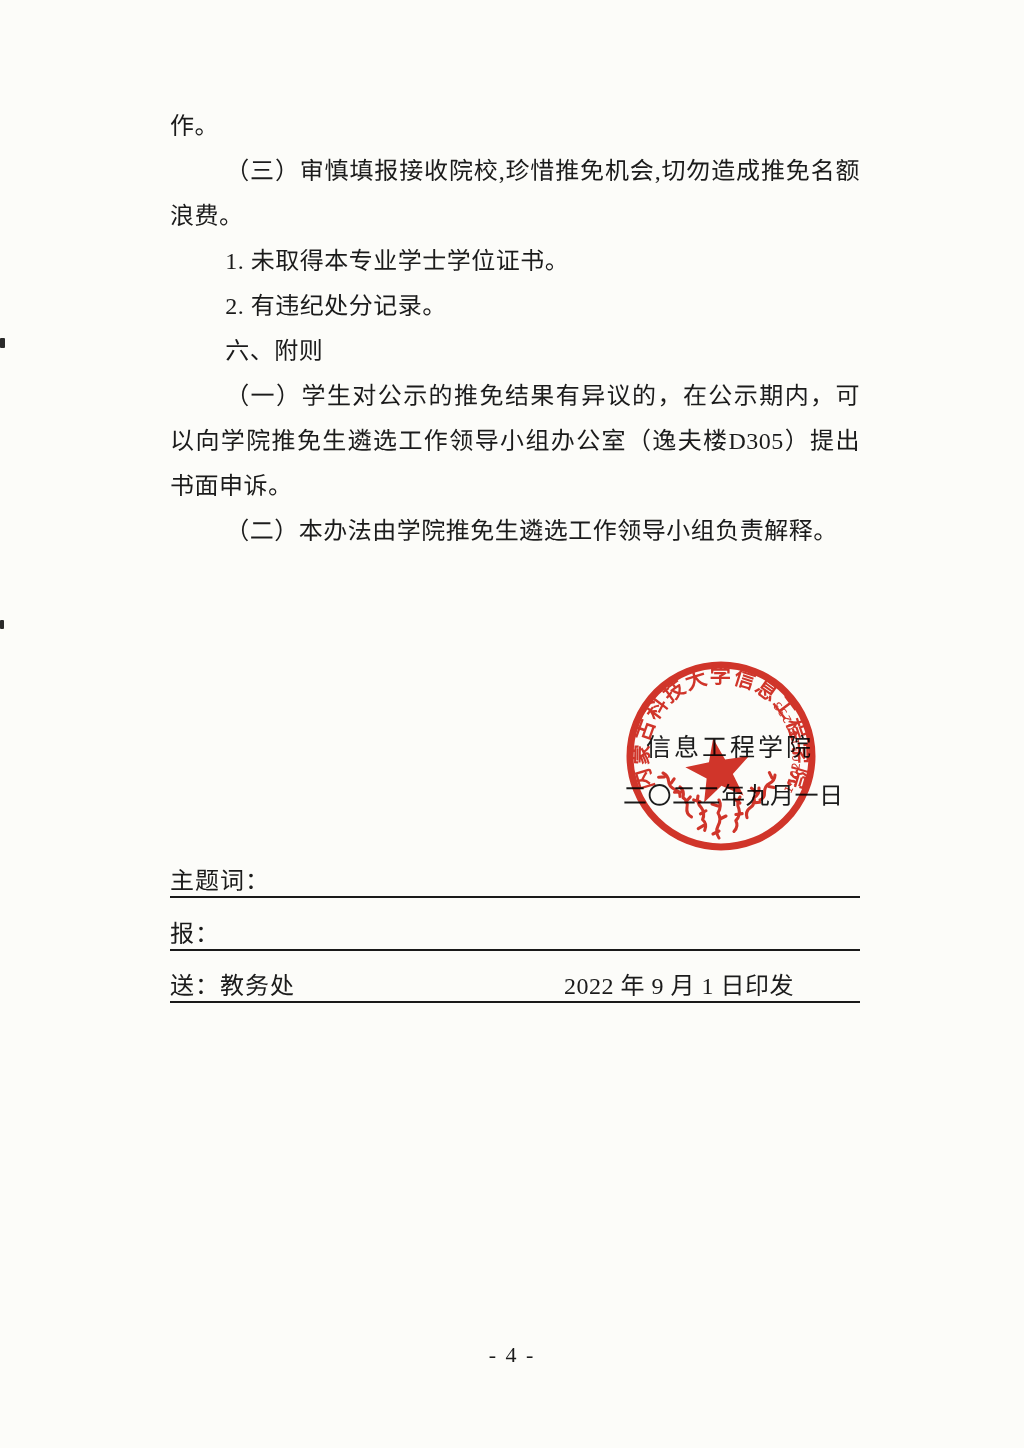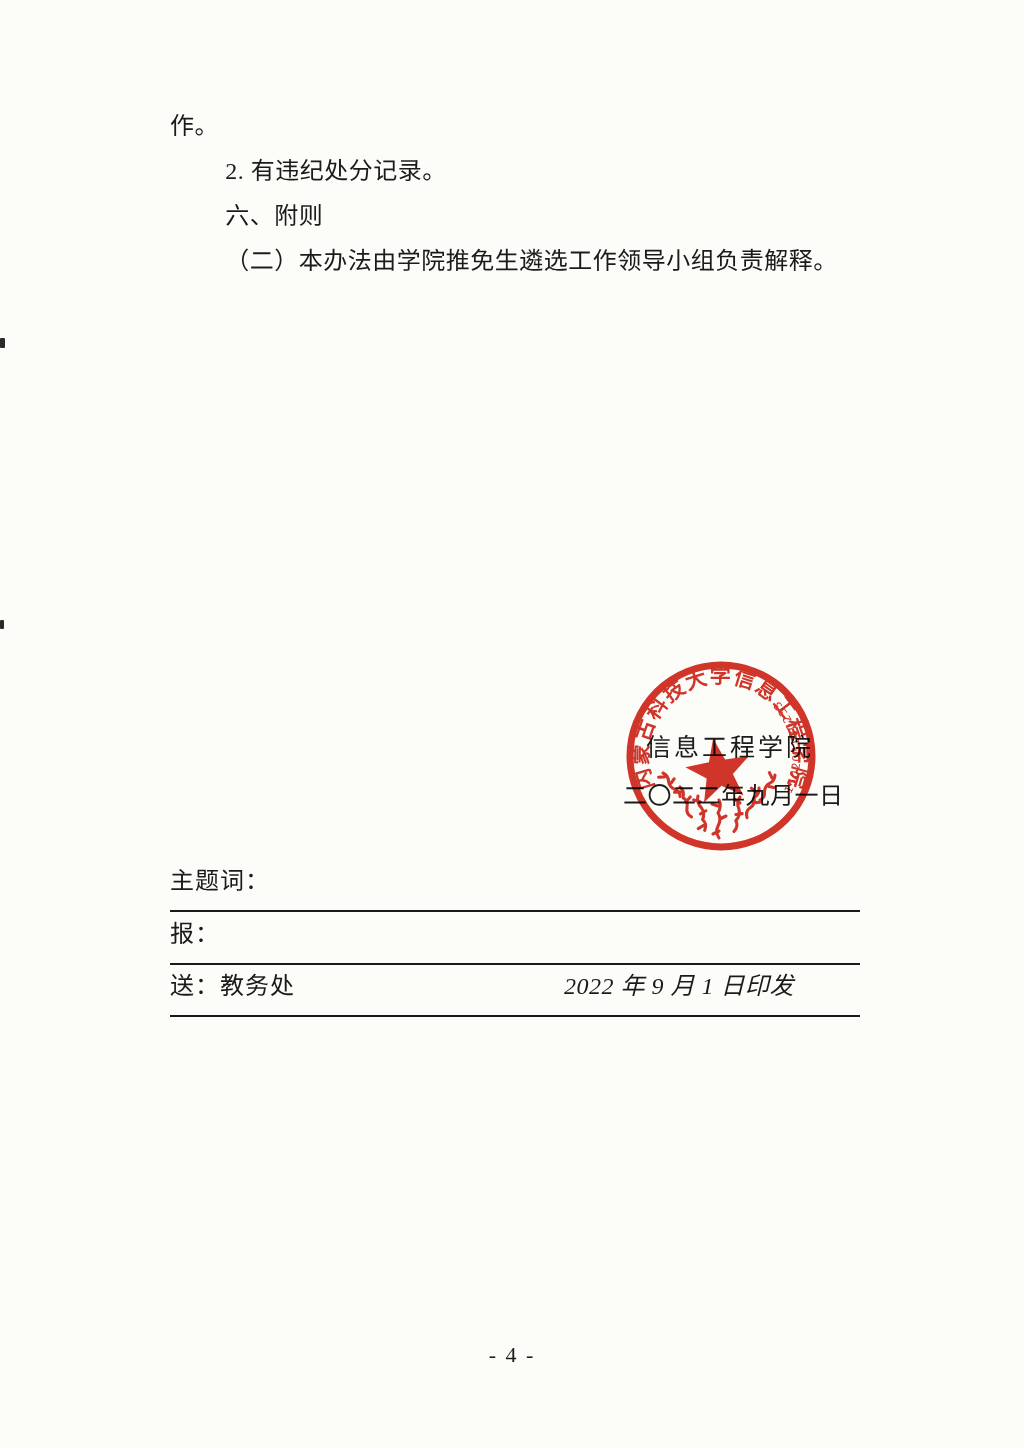--- a/index.html
+++ b/index.html
@@ -34,24 +34,24 @@
   .seal{
     position:absolute;left:620px;top:656px;width:202px;height:202px;
     mix-blend-mode:multiply;opacity:.92;
   }
   
   .footer-row{
     position:absolute;left:170px;width:690px;height:33px;
     border-bottom:2px solid #1a1a1a;
     font-size:24px;letter-spacing:1px;
     display:flex;align-items:flex-end;
-    padding-bottom:14px;box-sizing:content-box;
+    padding-bottom:0;box-sizing:content-box;
     white-space:nowrap;
   }
-  .footer-row .right-note{margin-left:auto;margin-right:66px;letter-spacing:0.5px;font-style:italic;}
+  .footer-row .right-note{margin-left:auto;margin-right:66px;letter-spacing:0.5px;}
   #row-subject{top:863px;}
   #row-report{top:916px;}
   #row-send{top:968px;}
   
   .page-number{
     position:absolute;left:0;top:1342px;width:100%;
     text-align:center;font-size:22px;letter-spacing:2px;
   }
   
   .speck{position:absolute;background:#2a2a2a;border-radius:1px;}
@@ -61,22 +61,25 @@
 </head>
 <body>
 
 <div class="page">
 
   <div class="speck s1"></div>
   <div class="speck s2"></div>
 
   <div class="doc-body">
     <p>作。</p>
+    <p class="indent">（三）审慎填报接收院校,珍惜推免机会,切勿造成推免名额浪费。</p>
+    <p class="indent">1. 未取得本专业学士学位证书。</p>
     <p class="indent">2. 有违纪处分记录。</p>
     <p class="indent heading">六、附则</p>
+    <p class="indent">（一）学生对公示的推免结果有异议的，在公示期内，可以向学院推免生遴选工作领导小组办公室（逸夫楼D305）提出书面申诉。</p>
     <p class="indent">（二）本办法由学院推免生遴选工作领导小组负责解释。</p>
   </div>
 
   <div class="signature-org">信息工程学院</div>
   <div class="signature-date">二〇二二年九月一日</div>
 
   <svg class="seal" viewBox="0 0 202 202" xmlns="http://www.w3.org/2000/svg">
 
     <circle cx="101" cy="100" r="91" fill="none" stroke-width="7" stroke="#cf2318"></circle>
 

